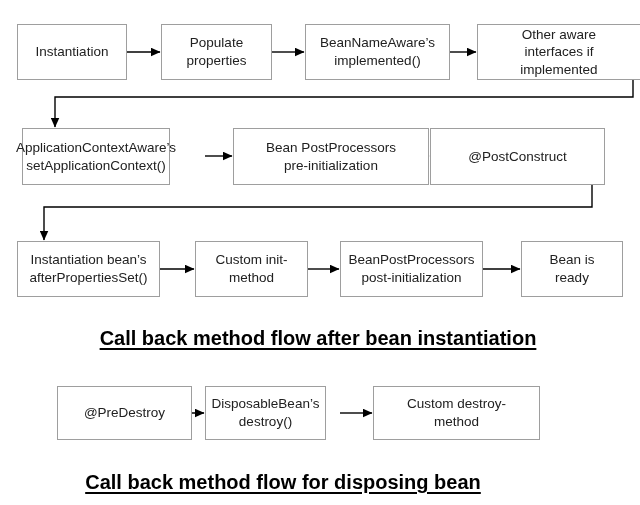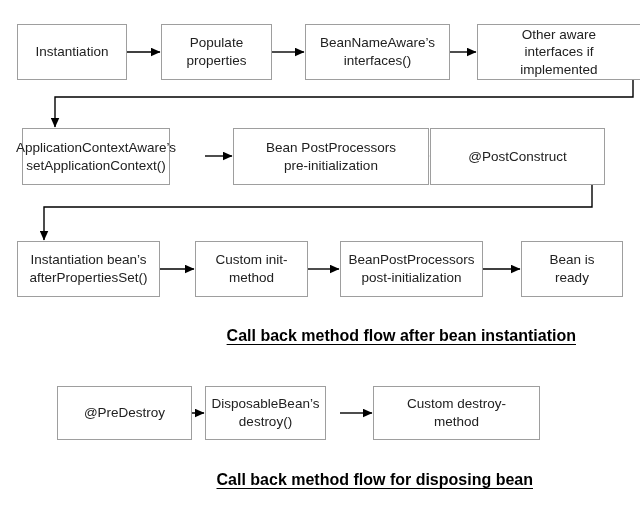--- a/index.html
+++ b/index.html
@@ -30,22 +30,22 @@
     align-items: center;
     justify-content: center;
     text-align: center;
     white-space: pre-line;
     font-size: 13.5px;
     line-height: 1.3;
     color: #212121;
   }
   .flow-title {
     position: absolute;
-    text-align: right;
-    font-size: 16px;
+    text-align: center;
+    font-size: 20px;
     font-weight: bold;
     color: #000000;
     text-decoration: underline;
     text-underline-offset: 3px;
     white-space: nowrap;
   }
 </style>
 </head>
 <body>
 
@@ -76,21 +76,21 @@
 
       <line x1="170" y1="413" x2="204" y2="413" marker-end="url(#arrow)"></line>
       <line x1="340" y1="413" x2="372" y2="413" marker-end="url(#arrow)"></line>
     </g>
   </svg>
 
   <div class="box" style="left:17px; top:24px; width:110px; height:56px">Instantiation</div>
   <div class="box" style="left:161px; top:24px; width:111px; height:56px">Populate
 properties</div>
   <div class="box" style="left:305px; top:24px; width:145px; height:56px">BeanNameAware’s
-interfaces()</div>
+implemented()</div>
   <div class="box" style="left:477px; top:24px; width:164px; height:56px">Other aware
 interfaces if
 implemented</div>
 
   <div class="box" style="left:22px; top:128px; width:148px; height:57px">ApplicationContextAware’s
 setApplicationContext()</div>
   <div class="box" style="left:233px; top:128px; width:196px; height:57px">Bean PostProcessors
 pre-initialization</div>
   <div class="box" style="left:430px; top:128px; width:175px; height:57px">@PostConstruct</div>
 

